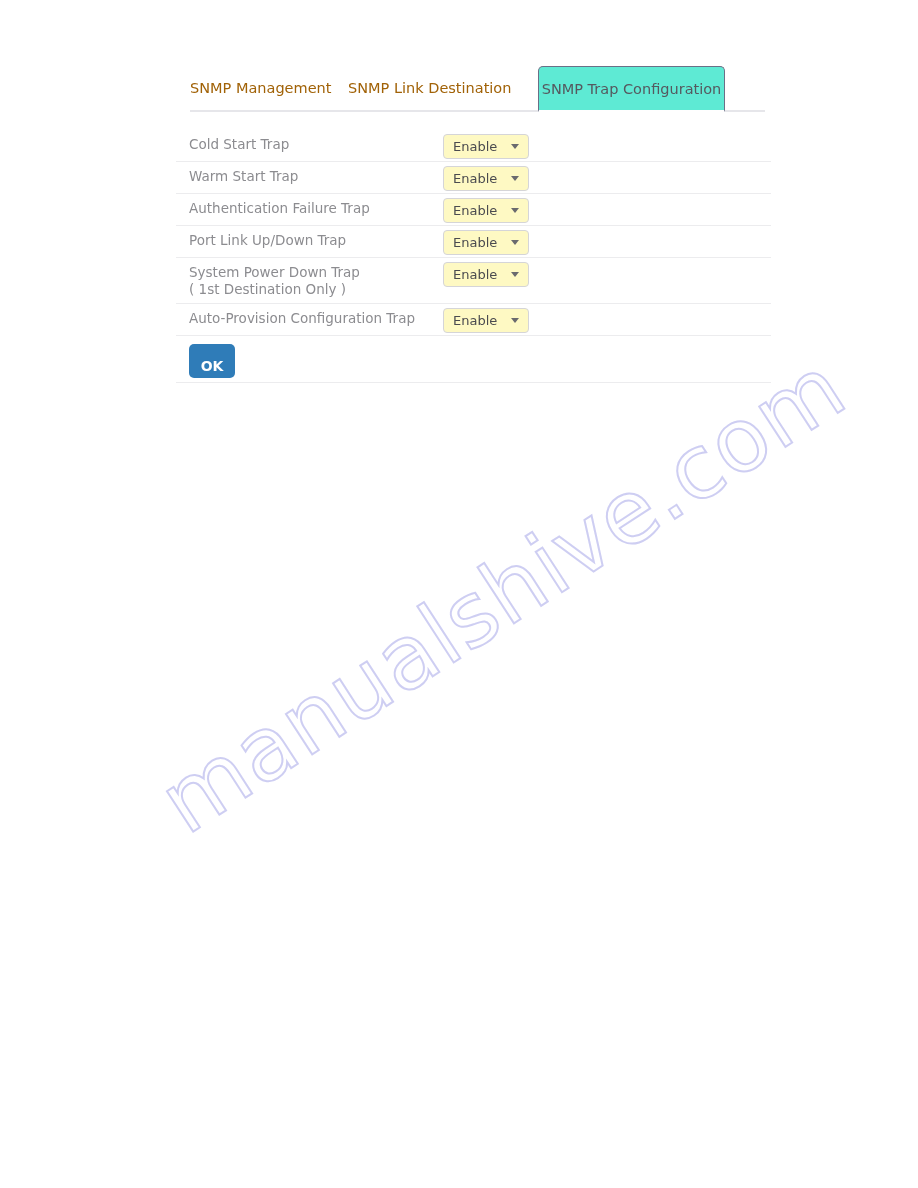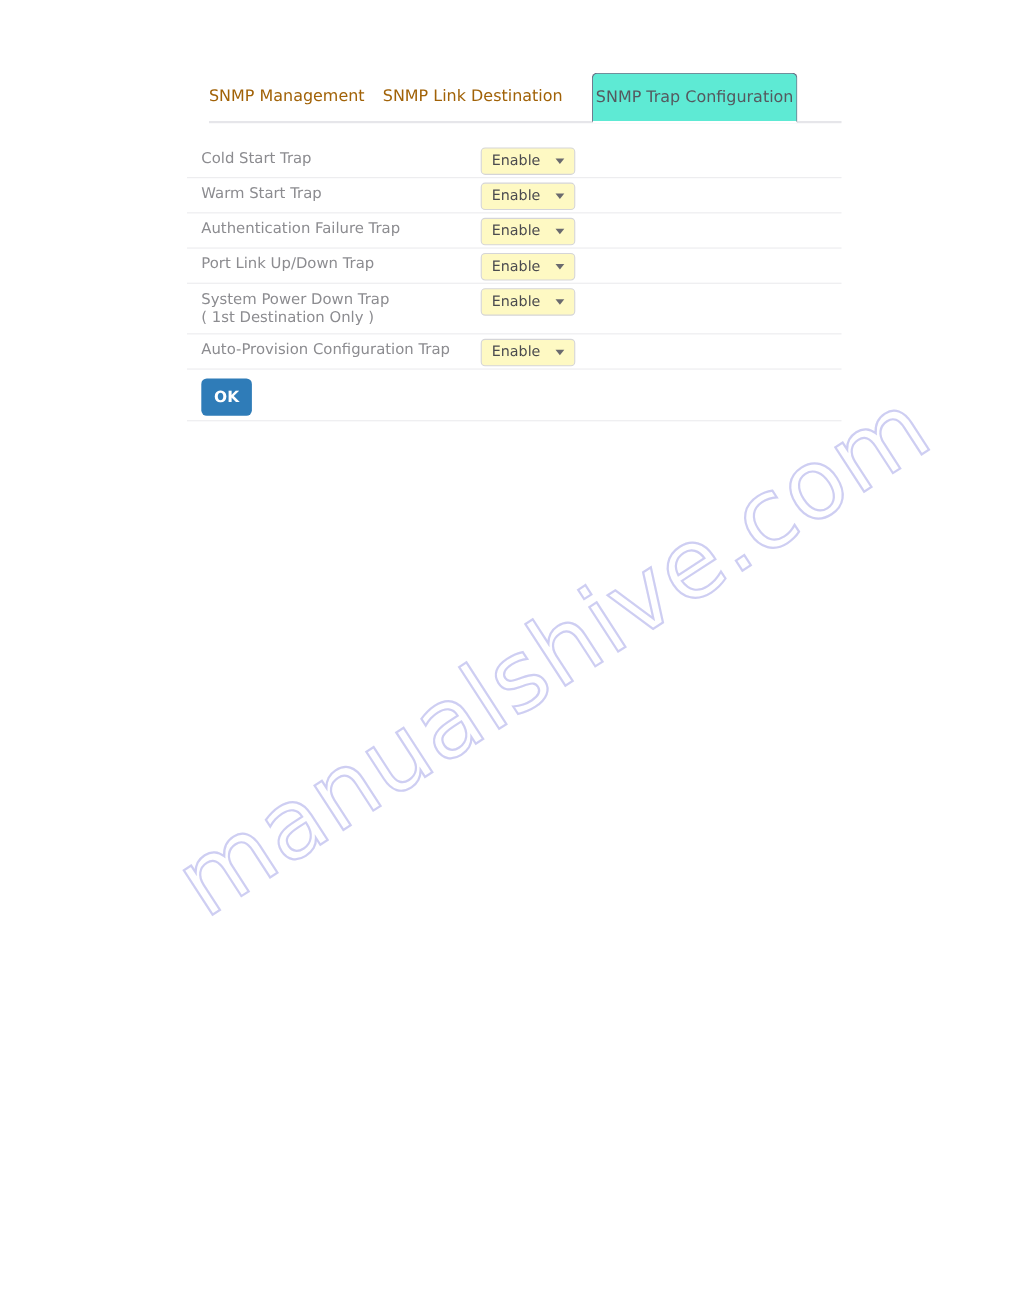--- a/index.html
+++ b/index.html
@@ -86,21 +86,21 @@
     border-bottom: 2px solid #ffffff;
     border-radius: 5px 5px 0 0;
   }
   #tab-0 { left: 0px;   width: 128px; }
   #tab-1 { left: 158px; width: 148px; }
   #tab-2 { left: 348px; width: 187px; }
 
   
   #form-area {
     position: absolute;
-    left: 170px;
+    left: 176px;
     top: 130px;
     width: 595px;
   }
   .form-row {
     position: relative;
     width: 595px;
     border-bottom: 1px solid #ececee;
     box-sizing: border-box;
     height: 32px;
   }
@@ -168,21 +168,21 @@
     width: 46px;
     height: 34px;
     background: #2f7cb8;
     border: none;
     border-radius: 5px;
     color: #ffffff;
     font-size: 14px;
     font-weight: 700;
     font-family: "DejaVu Sans", "Liberation Sans", sans-serif;
     cursor: pointer;
-    padding: 0;
+    padding: 5px;
     line-height: 34px;
     text-align: center;
   }
 </style>
 </head>
 <body>
 
 <div id="watermark-layer">
   <div id="watermark-text">manualshive.com</div>
 </div>

